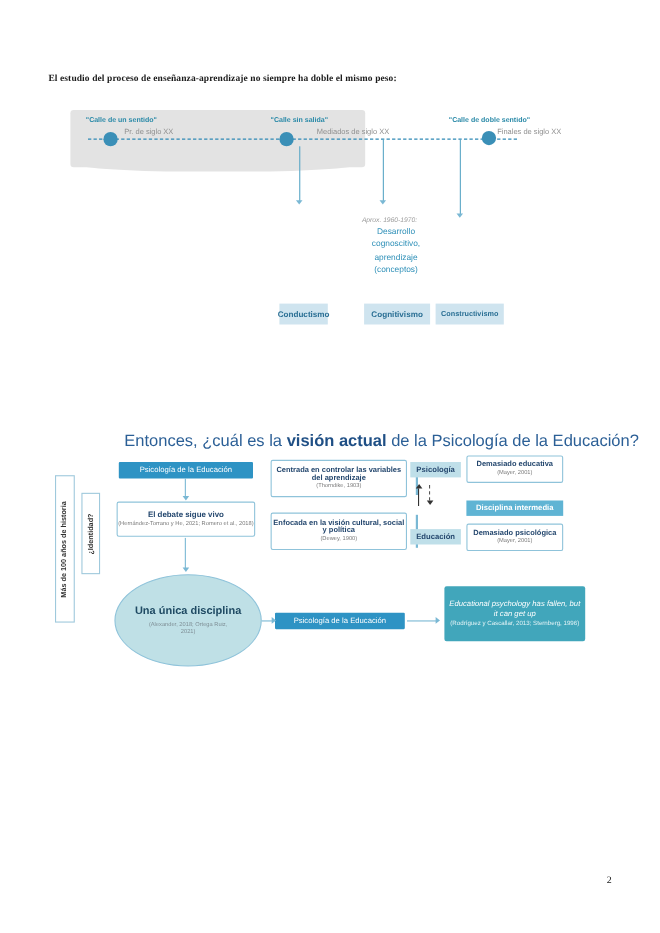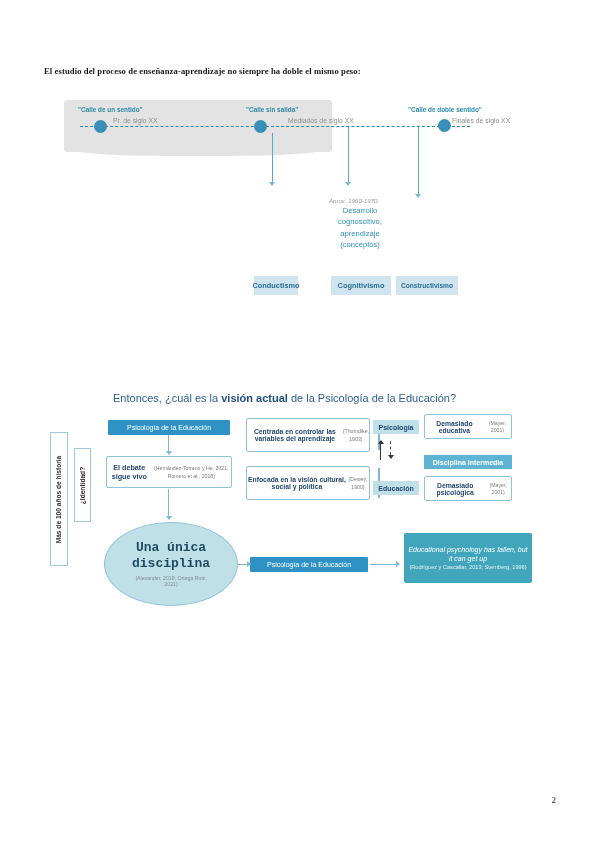--- a/index.html
+++ b/index.html
@@ -68,53 +68,53 @@
     position:absolute;background:#cfe4ef;
     font-family:"Liberation Sans", sans-serif;font-size:7.4px;
     font-weight:bold;color:#2a6f94;
     display:flex;align-items:center;justify-content:center;
     white-space:nowrap;
   }
 
   
   .q-title{
     position:absolute;left:113px;top:392px;
-    font-family:"Liberation Sans", sans-serif;font-size:11px;
+    font-family:"Liberation Sans", sans-serif;font-size:15px;
     color:#2b5f96;white-space:nowrap;
   }
   .q-title b{color:#1f4f85;}
 
   .vlabel{
     position:absolute;border:1px solid #9fc9dc;background:#fff;
     display:flex;align-items:center;justify-content:center;
   }
   .vlabel span{
     transform:rotate(-90deg);white-space:nowrap;
     font-family:"Liberation Sans", sans-serif;font-size:6.6px;
     font-weight:bold;color:#303030;
   }
 
   .box{
     position:absolute;box-sizing:border-box;
-    display:flex;align-items:center;justify-content:center;
+    display:flex;flex-direction:column;align-items:center;justify-content:center;
     text-align:center;font-family:"Liberation Sans", sans-serif;
   }
   .box.solid{background:#2e93c4;color:#fff;font-size:7px;border-radius:1px;}
   .box.outline{border:1px solid #8fc3da;background:#fff;border-radius:2px;}
   .box.outline .t1{font-size:7.2px;font-weight:bold;color:#24476e;}
   .box.outline .t2{font-size:5.2px;color:#7a7a7a;line-height:1.35;margin-top:1px;}
   .box.light{background:#bfdfe9;color:#24476e;font-size:7px;font-weight:bold;}
 
   .oval{
     position:absolute;border:1px solid #8fc3da;background:#bfe0e6;
     border-radius:50%;
     display:flex;flex-direction:column;align-items:center;justify-content:center;
     text-align:center;font-family:"Liberation Sans", sans-serif;
   }
-  .oval .t1{font-size:13px;font-weight:bold;color:#1f4a63;line-height:1.25;font-family:Liberation Mono, monospace;}
+  .oval .t1{font-size:10px;font-weight:bold;color:#1f4a63;line-height:1.25;}
   .oval .t2{font-size:5.2px;color:#7f8f96;line-height:1.3;margin-top:2px;}
 
   .quote{
     position:absolute;background:#41a6bb;border-radius:2px;
     display:flex;flex-direction:column;align-items:center;justify-content:center;
     text-align:center;font-family:"Liberation Sans", sans-serif;padding:3px;
     box-sizing:border-box;
   }
   .quote .t1{font-size:7px;font-style:italic;color:#ffffff;line-height:1.35;}
   .quote .t2{font-size:5.6px;color:#e3f3f6;line-height:1.3;}

